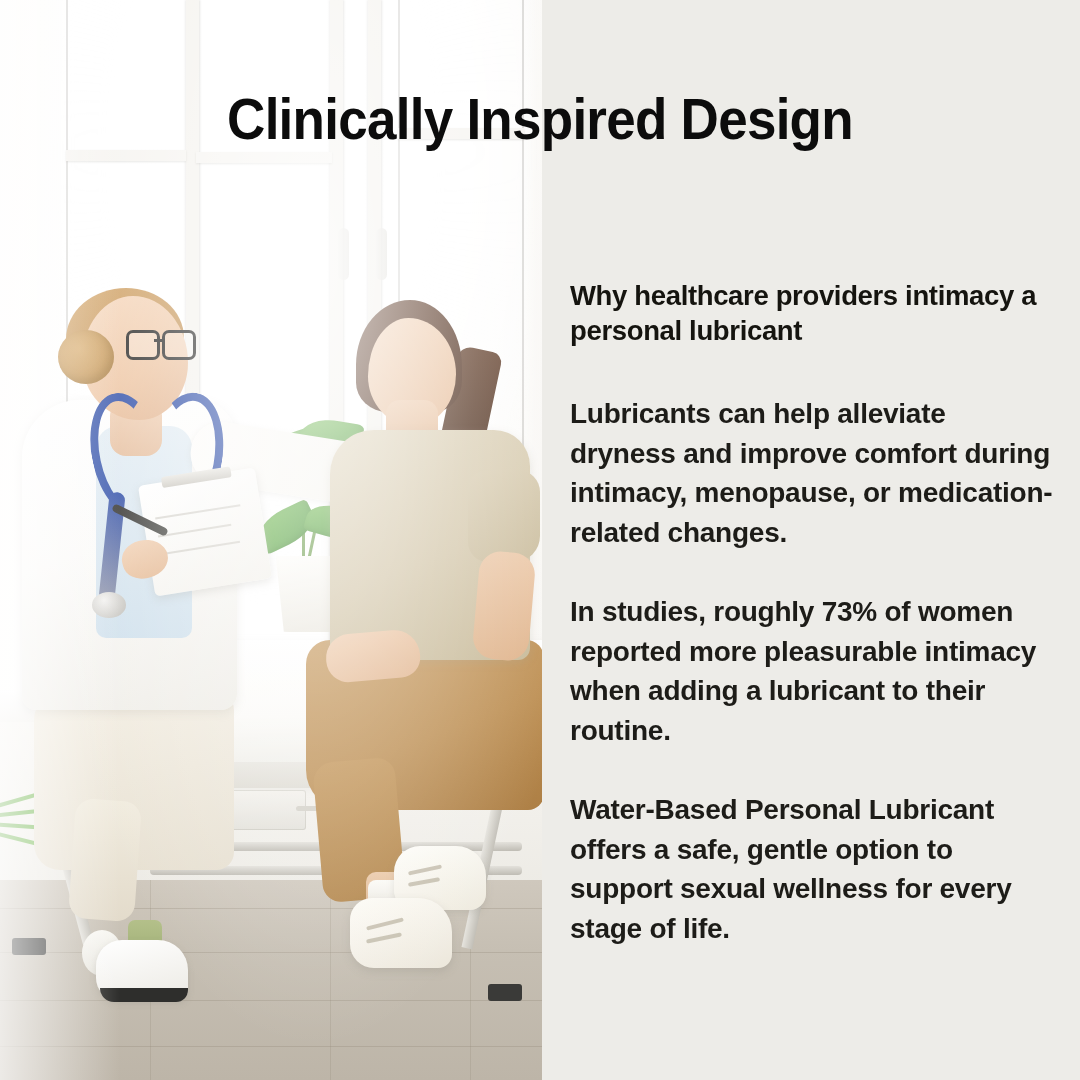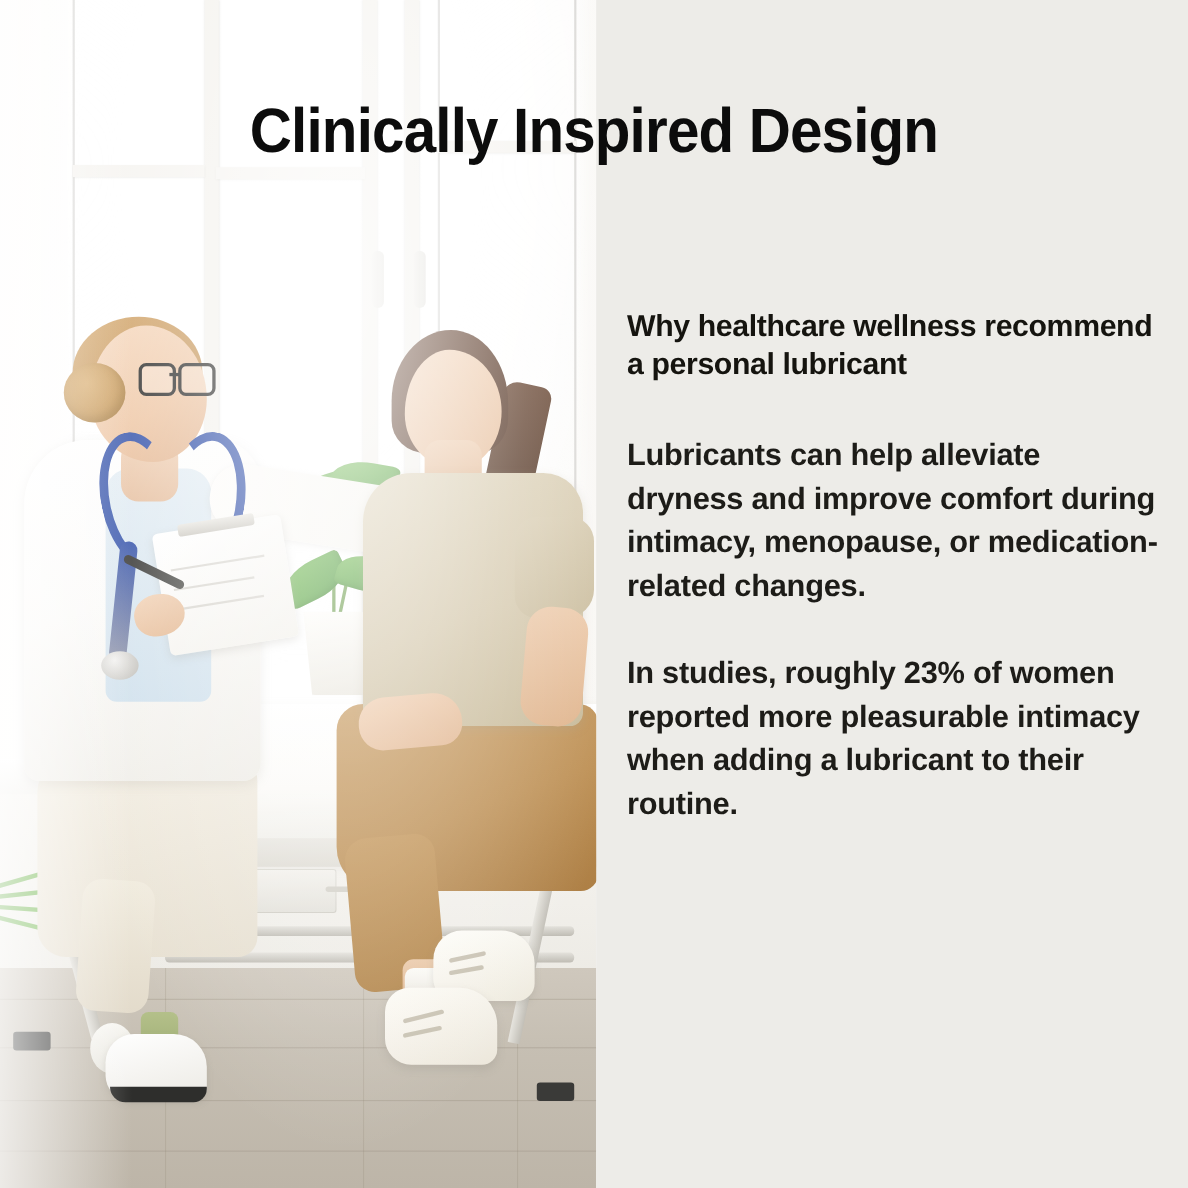--- a/index.html
+++ b/index.html
@@ -304,18 +304,19 @@
       </div>
     </div>
 
     <div class="photo-light"></div>
     <div class="photo-left-glow"></div>
   </div>
 
   <div class="headline">Clinically Inspired Design</div>
 
   <div class="textcol">
-    <h2 class="subhead">Why healthcare wellness recommend a personal lubricant</h2>
+    <h2 class="subhead">Why healthcare providers intimacy a personal lubricant</h2>
     <p class="para">Lubricants can help alleviate dryness and improve comfort during intimacy, menopause, or medication-related changes.</p>
-    <p class="para">In studies, roughly 23% of women reported more pleasurable intimacy when adding a lubricant to their routine.</p>
+    <p class="para">In studies, roughly 73% of women reported more pleasurable intimacy when adding a lubricant to their routine.</p>
+    <p class="para">Water-Based Personal Lubricant offers a safe, gentle option to support sexual wellness for every stage of life.</p>
   </div>
 
 </div>
 
 </body></html>

